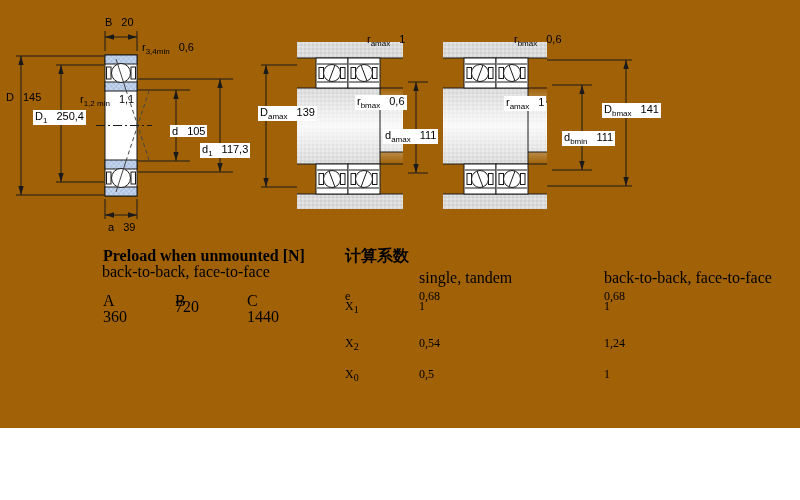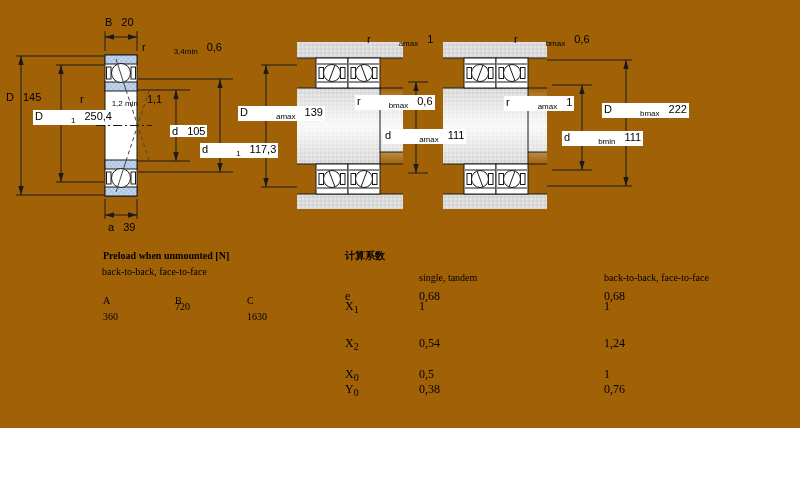--- a/index.html
+++ b/index.html
@@ -1,25 +1,25 @@
 <!DOCTYPE html>
 <html><head>
 <meta charset="utf-8">
 <style>
   html,body{margin:0;padding:0;background:#fff;}
   #stage{position:relative;width:800px;height:428px;background:#a16207;overflow:hidden;
          font-family:"Liberation Sans",sans-serif;}
   #linework{position:absolute;left:0;top:0;z-index:1;}
   .lbl{position:absolute;z-index:3;font:11px "Liberation Sans",sans-serif;color:#000;
        white-space:nowrap;line-height:12px;}
-  .lbl sub{font-size:8px;line-height:8px;margin-left:28px;}
+  .lbl sub{font-size:8px;line-height:8px;}
   .lbl .val{margin-left:9px;}
   .lbl.bg{background:#fff;padding:0 2px;}
   .ser{position:absolute;z-index:3;font-family:"Liberation Serif","DejaVu Serif",serif;
-       font-size:10px;color:#000;white-space:nowrap;line-height:14px;}
+       font-size:16px;color:#000;white-space:nowrap;line-height:14px;}
   .ser.b{font-weight:bold;}
   .frow{position:absolute;z-index:3;left:345px;width:420px;height:16px;}
   .frow .fc{position:absolute;top:0;font-family:"Liberation Serif","DejaVu Serif",serif;
             font-size:12px;white-space:nowrap;}
   .frow .c0{left:0;} .frow .c1{left:74px;} .frow .c2{left:259px;}
 </style>
 </head>
 <body>
 
 <div id="stage">
@@ -189,36 +189,36 @@
   <span class="lbl" style="left:142px;top:41px"><span>r</span><sub>3,4min</sub><span class="val">0,6</span></span>
   <span class="lbl" style="left:6px;top:91px"><span>D</span><span class="val">145</span></span>
   <span class="lbl" style="left:80px;top:93px"><span>r</span><sub>1,2 min</sub><span class="val">1,1</span></span>
   <span class="lbl bg" style="left:33px;top:110px"><span>D</span><sub>1</sub><span class="val">250,4</span></span>
   <span class="lbl bg" style="left:170px;top:125px"><span>d</span><span class="val">105</span></span>
   <span class="lbl bg" style="left:200px;top:143px"><span>d</span><sub>1</sub><span class="val">117,3</span></span>
   <span class="lbl" style="left:108px;top:221px"><span>a</span><span class="val">39</span></span>
 
   <span class="lbl" style="left:367px;top:33px"><span>r</span><sub>amax</sub><span class="val">1</span></span>
   <span class="lbl bg" style="left:355px;top:95px"><span>r</span><sub>bmax</sub><span class="val">0,6</span></span>
-  <span class="lbl bg" style="left:238px;top:106px"><span>D</span><sub>amax</sub><span class="val">139</span></span>
+  <span class="lbl bg" style="left:258px;top:106px"><span>D</span><sub>amax</sub><span class="val">139</span></span>
   <span class="lbl bg" style="left:383px;top:129px"><span>d</span><sub>amax</sub><span class="val">111</span></span>
 
   <span class="lbl" style="left:514px;top:33px"><span>r</span><sub>bmax</sub><span class="val">0,6</span></span>
   <span class="lbl bg" style="left:504px;top:96px"><span>r</span><sub>amax</sub><span class="val">1</span></span>
-  <span class="lbl bg" style="left:602px;top:103px"><span>D</span><sub>bmax</sub><span class="val">222</span></span>
+  <span class="lbl bg" style="left:602px;top:103px"><span>D</span><sub>bmax</sub><span class="val">141</span></span>
   <span class="lbl bg" style="left:562px;top:131px"><span>d</span><sub>bmin</sub><span class="val">111</span></span>
 
   <div class="ser b" style="left:103px;top:249px">Preload when unmounted [N]</div>
   <div class="ser" style="left:102px;top:265px">back-to-back, face-to-face</div>
   <div class="ser" style="left:103px;top:294px">A</div>
   <div class="ser" style="left:175px;top:294px">B</div>
   <div class="ser" style="left:247px;top:294px">C</div>
   <div class="ser" style="left:103px;top:310px">360</div>
   <div class="ser" style="left:175px;top:300px">720</div>
-  <div class="ser" style="left:247px;top:310px">1630</div>
+  <div class="ser" style="left:247px;top:310px">1440</div>
 
   <div class="ser b" style="left:345px;top:249px">计算系数</div>
   <div class="ser" style="left:419px;top:271px">single, tandem</div>
   <div class="ser" style="left:604px;top:271px">back-to-back, face-to-face</div>
 
   <div class="frow" style="top:289px">
     <span class="fc c0"><span>e</span><sub></sub></span>
     <span class="fc c1">0,68</span>
     <span class="fc c2">0,68</span>
   </div>
@@ -230,19 +230,14 @@
   <div class="frow" style="top:336px">
     <span class="fc c0"><span>X</span><sub>2</sub></span>
     <span class="fc c1">0,54</span>
     <span class="fc c2">1,24</span>
   </div>
   <div class="frow" style="top:367px">
     <span class="fc c0"><span>X</span><sub>0</sub></span>
     <span class="fc c1">0,5</span>
     <span class="fc c2">1</span>
   </div>
-  <div class="frow" style="top:382px">
-    <span class="fc c0"><span>Y</span><sub>0</sub></span>
-    <span class="fc c1">0,38</span>
-    <span class="fc c2">0,76</span>
-  </div>
 
 </div>
 
 </body></html>

